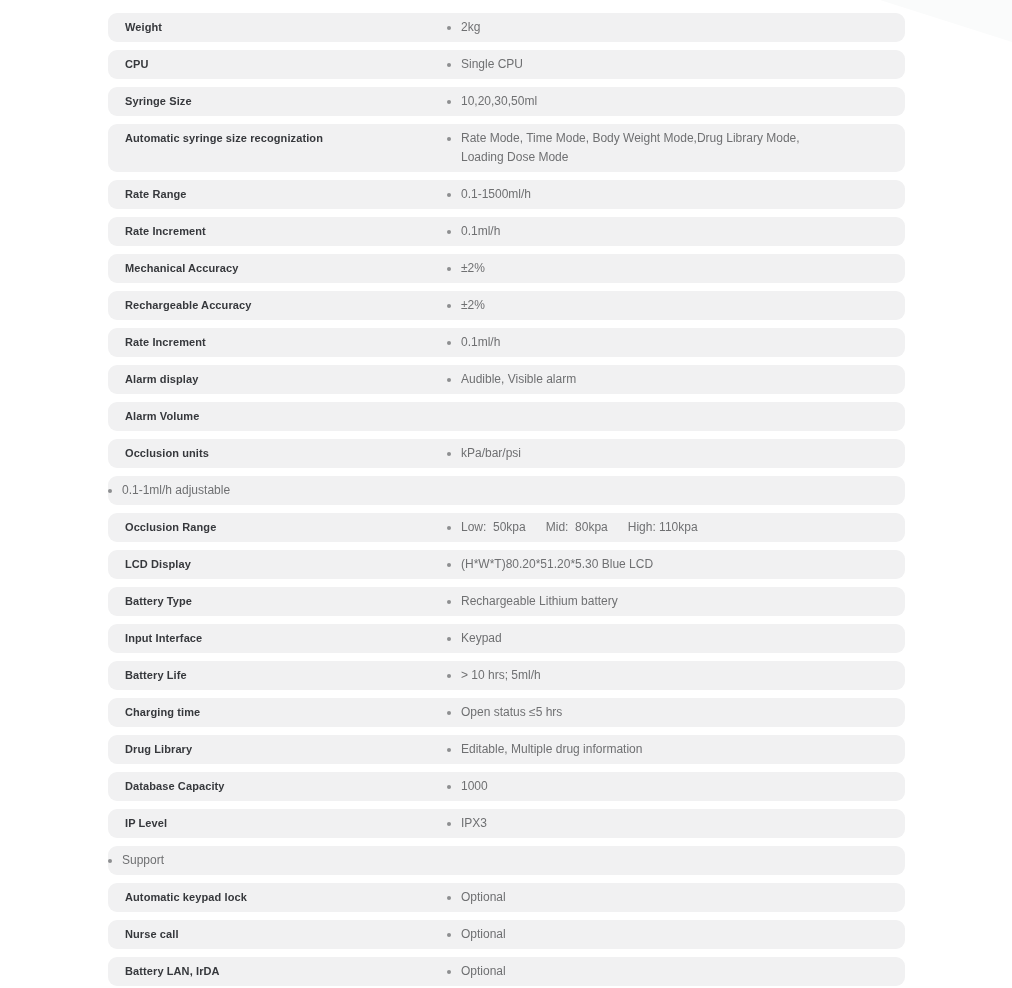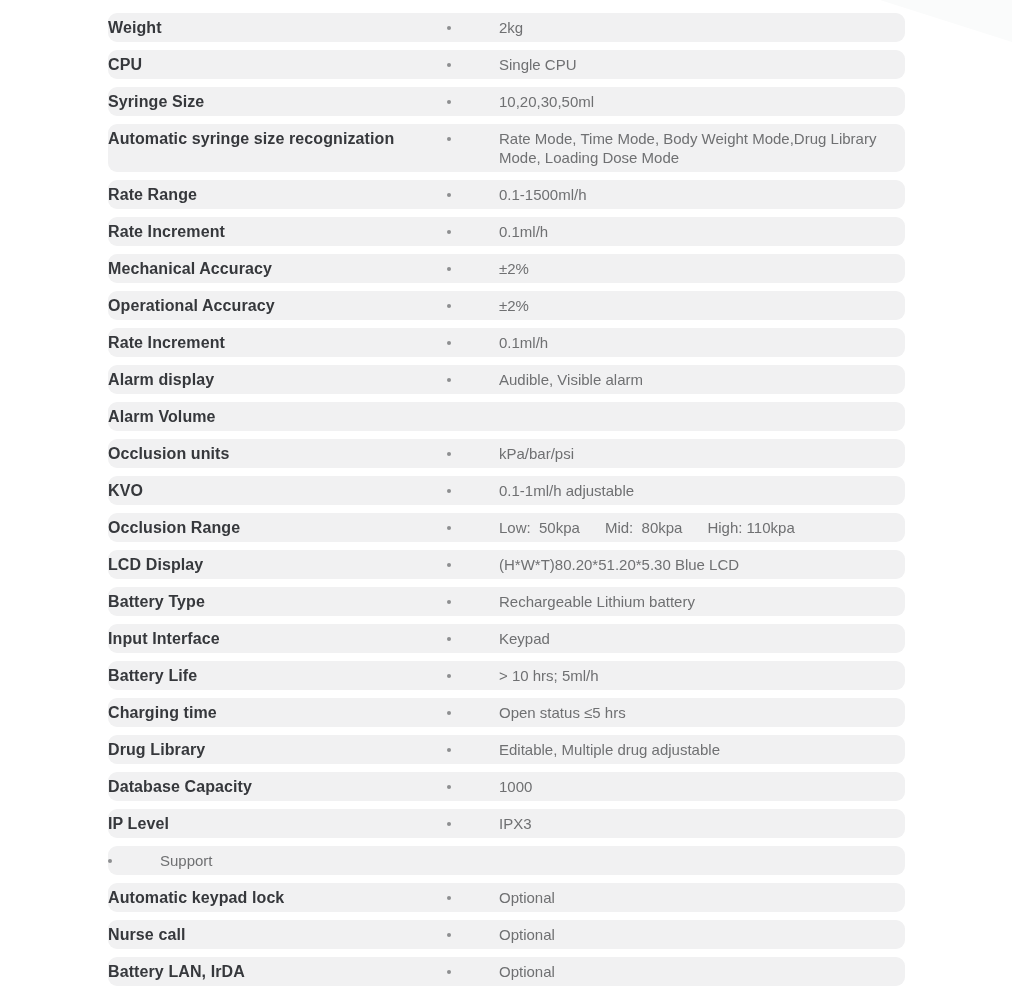--- a/index.html
+++ b/index.html
@@ -39,48 +39,48 @@
     display: flex;
     align-items: flex-start;
     background: var(--row-bg);
     border-radius: 9px;
     min-height: 29px;
     padding: 5px 0;
     box-sizing: border-box;
   }
   .spec-label {
     flex: 0 0 339px;
+    padding-left: 17px;
     box-sizing: border-box;
     font-weight: 700;
-    font-size: 16px;
+    font-size: 11px;
     line-height: 19px;
     color: var(--label-color);
     letter-spacing: 0.1px;
   }
   .spec-value-wrap {
     display: flex;
     align-items: flex-start;
     flex: 1;
     min-width: 0;
   }
   .bullet {
     flex: 0 0 4px;
     width: 4px;
     height: 4px;
     border-radius: 50%;
     background: var(--bullet-color);
     margin: 8px 10px 0 0;
   }
   .spec-value {
-    font-size: 15px;
+    font-size: 12px;
     line-height: 19px;
     color: var(--value-color);
     white-space: pre-wrap;
     max-width: 380px;
-    margin-left: 38px;
   }
 </style>
 </head>
 <body>
 
 <div class="page">
   <div class="corner-accent"></div>
   <div class="spec-table" id="spec-table">
   <div class="spec-row">
     <div class="spec-label">Weight</div>
@@ -132,21 +132,21 @@
 
   <div class="spec-row">
     <div class="spec-label">Mechanical Accuracy</div>
     <div class="spec-value-wrap">
       <span class="bullet"></span>
       <span class="spec-value">±2%</span>
     </div>
   </div>
 
   <div class="spec-row">
-    <div class="spec-label">Operational Accuracy</div>
+    <div class="spec-label">Rechargeable Accuracy</div>
     <div class="spec-value-wrap">
       <span class="bullet"></span>
       <span class="spec-value">±2%</span>
     </div>
   </div>
 
   <div class="spec-row">
     <div class="spec-label">Rate Increment</div>
     <div class="spec-value-wrap">
       <span class="bullet"></span>
@@ -168,21 +168,20 @@
 
   <div class="spec-row">
     <div class="spec-label">Occlusion units</div>
     <div class="spec-value-wrap">
       <span class="bullet"></span>
       <span class="spec-value">kPa/bar/psi</span>
     </div>
   </div>
 
   <div class="spec-row">
-    <div class="spec-label">KVO</div>
     <div class="spec-value-wrap">
       <span class="bullet"></span>
       <span class="spec-value">0.1-1ml/h adjustable</span>
     </div>
   </div>
 
   <div class="spec-row">
     <div class="spec-label">Occlusion Range</div>
     <div class="spec-value-wrap">
       <span class="bullet"></span>
@@ -227,21 +226,21 @@
     <div class="spec-value-wrap">
       <span class="bullet"></span>
       <span class="spec-value">Open status ≤5 hrs</span>
     </div>
   </div>
 
   <div class="spec-row">
     <div class="spec-label">Drug Library</div>
     <div class="spec-value-wrap">
       <span class="bullet"></span>
-      <span class="spec-value">Editable, Multiple drug adjustable</span>
+      <span class="spec-value">Editable, Multiple drug information</span>
     </div>
   </div>
 
   <div class="spec-row">
     <div class="spec-label">Database Capacity</div>
     <div class="spec-value-wrap">
       <span class="bullet"></span>
       <span class="spec-value">1000</span>
     </div>
   </div>

